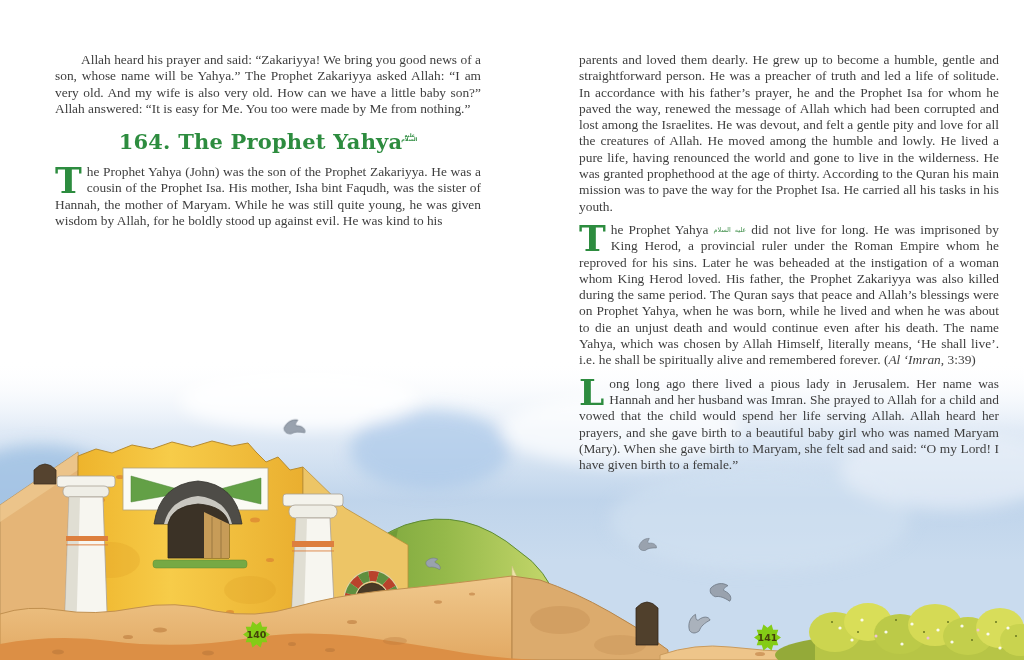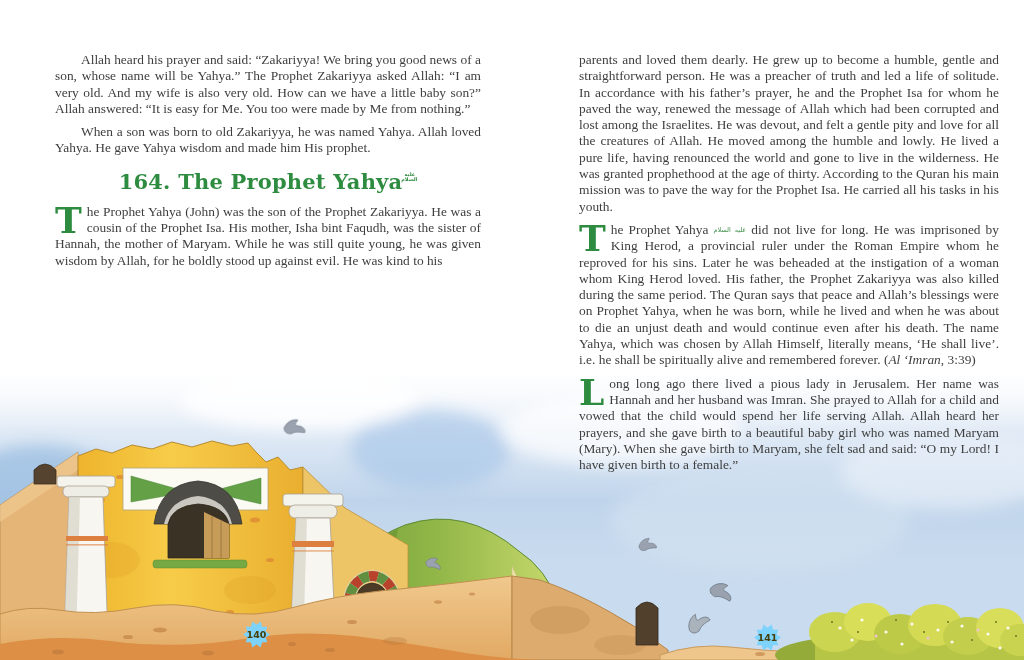--- a/index.html
+++ b/index.html
@@ -14,21 +14,21 @@
   h2.section{font-family:"DejaVu Serif",serif;font-weight:700;color:#2d8c3f;font-size:21px;
              line-height:24px;text-align:center;margin:13px 0 10px 0;letter-spacing:0.2px;}
   .dropcap{float:left;font-family:"DejaVu Serif",serif;font-weight:700;color:#2d8c3f;
            font-size:36px;line-height:29px;padding-top:1px;margin:1px 5px 0 0;}
   .honorific-sup{display:inline-block;width:15px;font-family:"DejaVu Sans",sans-serif;
                  font-size:5px;line-height:4.5px;color:#2d8c3f;vertical-align:8px;
                  text-align:center;direction:rtl;}
   .honorific-inline{font-family:"DejaVu Sans",sans-serif;font-size:6.5px;color:#3f8f4a;
                     vertical-align:2px;}
   .cite-italic{font-style:italic;}
-  .badge{position:absolute;width:27px;height:27px;background:#7dd3fc;z-index:3;
+  .badge{position:absolute;width:27px;height:27px;background:#84cc16;z-index:3;
          display:flex;align-items:center;justify-content:center;
          font:700 9.5px "DejaVu Sans",sans-serif;color:#45400a;
          clip-path:polygon(100% 50%,84% 61%,90% 79%,71% 79%,65% 98%,50% 86%,35% 98%,29% 79%,
                            10% 79%,16% 61%,0% 50%,16% 39%,10% 21%,29% 21%,35% 2%,50% 14%,
                            65% 2%,71% 21%,90% 21%,84% 39%);}
 </style>
 </head>
 <body>
 
 <div class="spread">
@@ -217,21 +217,20 @@
       <use href="#bird" transform="translate(284,420) scale(1.15)"></use>
       <use href="#bird" transform="translate(428,556) rotate(18) scale(0.85)"></use>
       <use href="#bird" transform="translate(638,540) rotate(-8) scale(0.95)"></use>
       <use href="#bird" transform="translate(714,580) rotate(22) scale(1.25)"></use>
       <use href="#bird" transform="translate(684,624) rotate(-40) scale(1.25)" fill="#aab2bc"></use>
     </g>
   </svg>
 
   <div class="page page-left">
     <p class="body indent">Allah heard his prayer and said: “Zakariyya! We bring you good news of a son, whose name will be Yahya.” The Prophet Zakariyya asked Allah: “I am very old. And my wife is also very old. How can we have a little baby son?” Allah answered: “It is easy for Me. You too were made by Me from nothing.”</p>
-    <p class="body indent">When a son was born to old Zakariyya, he was named Yahya. Allah loved Yahya. He gave Yahya wisdom and made him His prophet.</p>
     <h2 class="section"><span>164. The Prophet Yahya</span><span class="honorific-sup">عليه السلام</span></h2>
     <p class="body"><span class="dropcap">T</span><span>he Prophet Yahya (John) was the son of the Prophet Zakariyya. He was a cousin of the Prophet Isa. His mother, Isha bint Faqudh, was the sister of Hannah, the mother of Maryam. While he was still quite young, he was given wisdom by Allah, for he boldly stood up against evil. He was kind to his</span></p>
   </div>
 
   <div class="page page-right">
     <p class="body">parents and loved them dearly. He grew up to become a humble, gentle and straightforward person. He was a preacher of truth and led a life of solitude. In accordance with his father’s prayer, he and the Prophet Isa for whom he paved the way, renewed the message of Allah which had been corrupted and lost among the Israelites. He was devout, and felt a gentle pity and love for all the creatures of Allah. He moved among the humble and lowly. He lived a pure life, having renounced the world and gone to live in the wilderness. He was granted prophethood at the age of thirty. According to the Quran his main mission was to pave the way for the Prophet Isa. He carried all his tasks in his youth.</p>
     <p class="body"><span class="dropcap">T</span><span>he Prophet Yahya </span><span class="honorific-inline">عليه السلام</span><span> did not live for long. He was imprisoned by King Herod, a provincial ruler under the Roman Empire whom he reproved for his sins. Later he was beheaded at the instigation of a woman whom King Herod loved. His father, the Prophet Zakariyya was also killed during the same period. The Quran says that peace and Allah’s blessings were on Prophet Yahya, when he was born, while he lived and when he was about to die an unjust death and would continue even after his death. The name Yahya, which was chosen by Allah Himself, literally means, ‘He shall live’. i.e. he shall be spiritually alive and remembered forever. </span><span><span>(</span><span class="cite-italic">Al ‘Imran</span><span>, 3:39)</span></span></p>
     <p class="body"><span class="dropcap">L</span><span>ong long ago there lived a pious lady in Jerusalem. Her name was Hannah and her husband was Imran. She prayed to Allah for a child and vowed that the child would spend her life serving Allah. Allah heard her prayers, and she gave birth to a beautiful baby girl who was named Maryam (Mary). When she gave birth to Maryam, she felt sad and said: “O my Lord! I have given birth to a female.”</span></p>
   </div>
 

